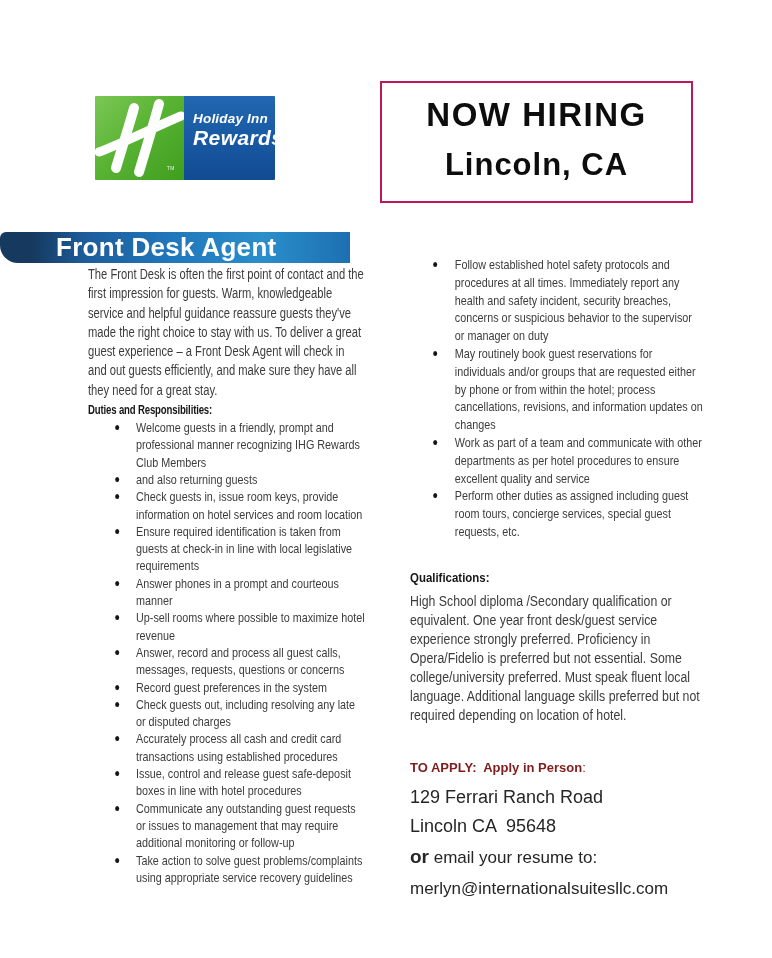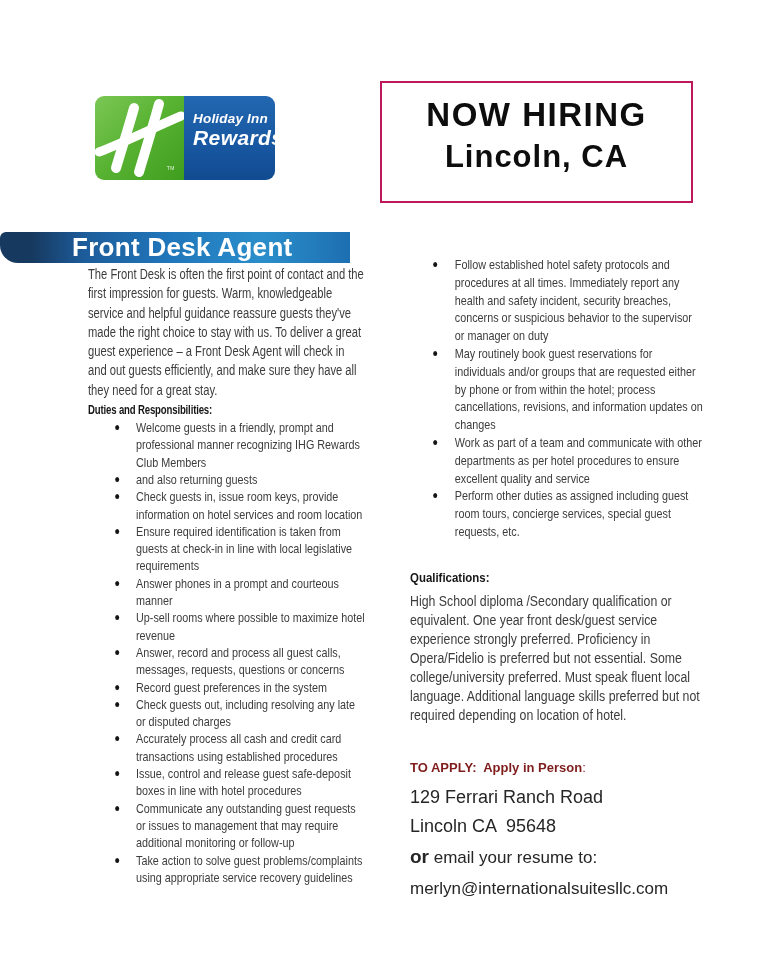--- a/index.html
+++ b/index.html
@@ -2,39 +2,39 @@
 <html><head>
 <meta charset="utf-8">
 <style>
   html,body{margin:0;padding:0;background:#ffffff;}
   .page{
     position:relative;width:772px;height:958px;background:#ffffff;overflow:hidden;
     font-family:"Liberation Sans","DejaVu Sans",sans-serif;color:#3a3a3a;
   }
   
   .logo{position:absolute;left:95px;top:96px;width:180px;height:84px;display:flex;
-        border-radius:9px;overflow:hidden;}
+        border-radius:1px;overflow:hidden;}
   .logo-green{position:relative;width:89px;height:84px;
         background:linear-gradient(135deg,#7cc756 0%,#5ab434 45%,#3f9d1e 100%);}
   .logo-green svg{position:absolute;left:0;top:0;}
   .logo-tm{position:absolute;right:9px;bottom:9px;font-size:5px;color:#eaf5e2;letter-spacing:.5px;}
   .logo-blue{width:91px;height:84px;box-sizing:border-box;padding:15px 0 0 9px;
         background:linear-gradient(180deg,#2267b1 0%,#17559f 65%,#114b91 100%);color:#fff;}
   .brand1{font-size:13.5px;font-weight:bold;font-style:italic;letter-spacing:.2px;line-height:15px;}
   .brand2{font-size:21px;font-weight:bold;font-style:italic;letter-spacing:.4px;line-height:24px;}
   
   .hiring-box{position:absolute;left:380px;top:81px;width:313px;height:122px;box-sizing:border-box;
         border:2px solid #be185d;background:#fff;text-align:center;color:#0d0d0d;}
   .hiring-line1{margin-top:13px;font-size:33px;font-weight:bold;letter-spacing:1.5px;}
-  .hiring-line2{margin-top:5px;font-size:31px;font-weight:bold;letter-spacing:1px;}
+  .hiring-line2{margin-top:13px;font-size:31px;font-weight:bold;letter-spacing:1px;}
   
   .banner{position:absolute;left:0;top:232px;width:350px;height:31px;
         border-radius:6px 0 0 18px;
         background:linear-gradient(90deg,#16395f 0%,#16395f 9%,#1d5c9a 24%,#2076ba 48%,#2b8ecb 75%,#1d6fb2 100%);}
-  .banner-title{padding-left:72px;line-height:31px;font-size:26px;font-weight:bold;color:#ffffff;letter-spacing:.3px;}
+  .banner-title{padding-left:56px;line-height:31px;font-size:26px;font-weight:bold;color:#ffffff;letter-spacing:.3px;}
   
   .condense{transform:scaleX(0.80);transform-origin:0 0;}
   .condense88{transform:scaleX(0.88);transform-origin:0 0;}
   .col-left{position:absolute;left:88px;top:265px;width:346px;}
   .intro{margin:0 0 3px 0;font-size:14px;line-height:19.3px;color:#3c3c3c;}
   .duties-heading{margin:0;font-size:12px;line-height:15px;font-weight:bold;color:#161616;letter-spacing:-.2px;}
   ul.duties{margin:1px 0 0 0;padding:0;list-style:none;}
   ul.duties li{position:relative;padding-left:60px;font-size:13.5px;line-height:17.3px;color:#3c3c3c;}
   ul.duties li::before{content:"";position:absolute;left:34px;top:6px;width:5px;height:5px;border-radius:50%;background:#141414;}
   .col-right-list{position:absolute;left:410px;top:256px;width:368px;}

